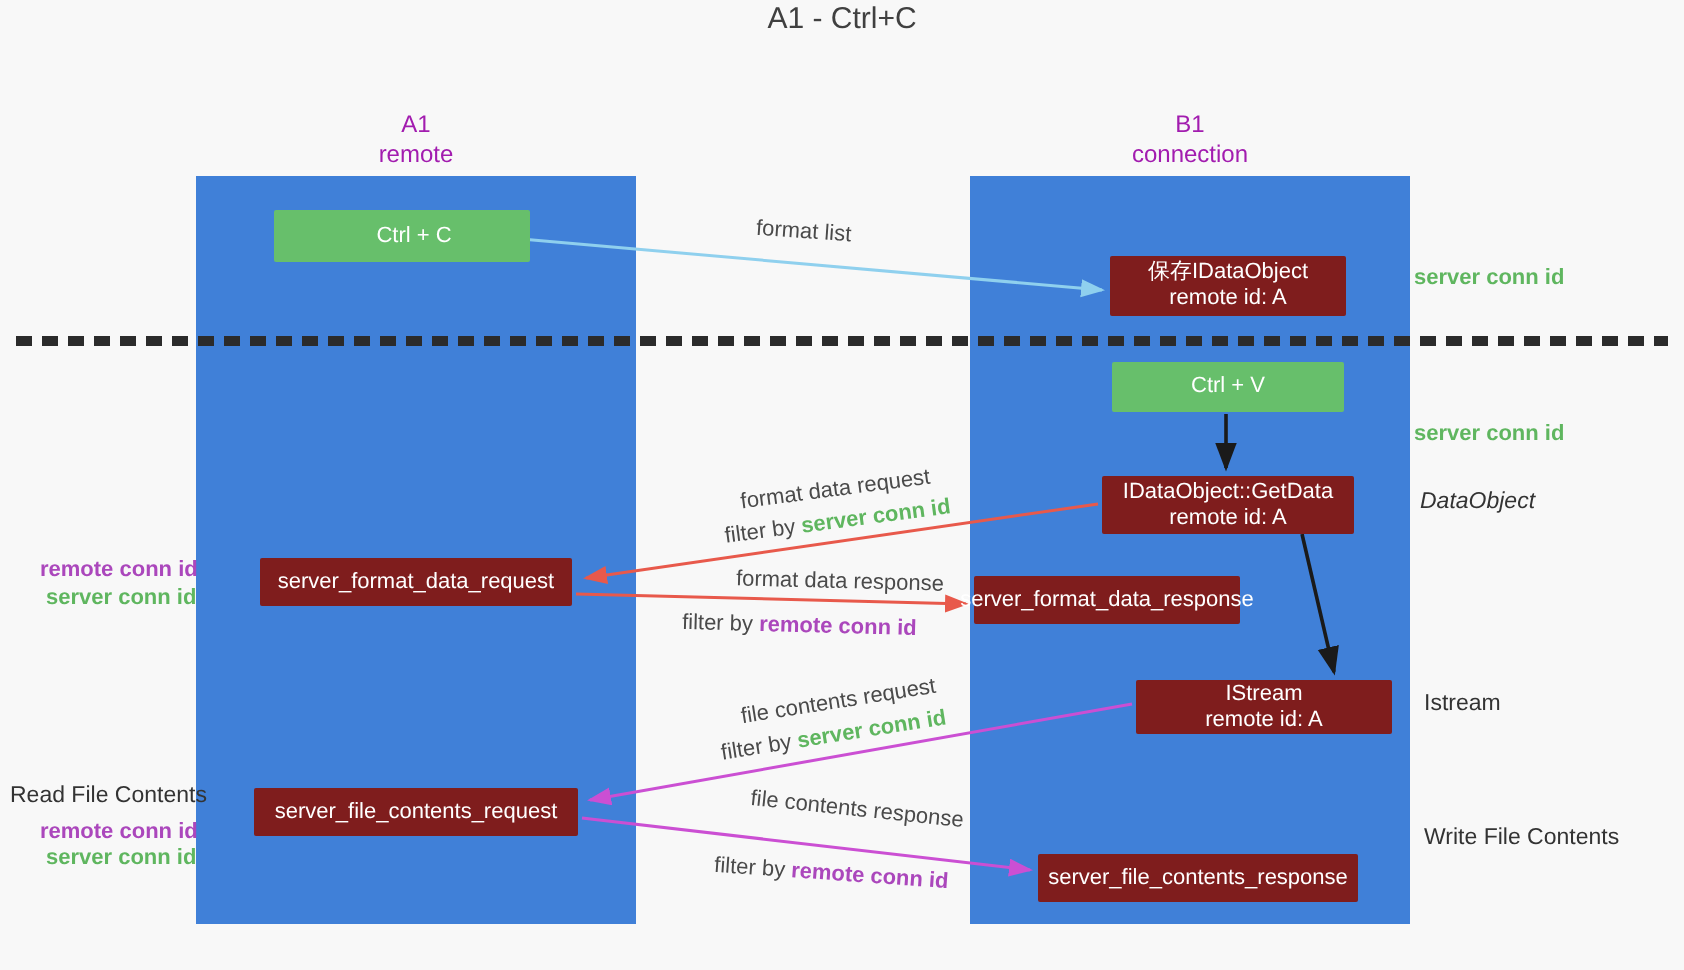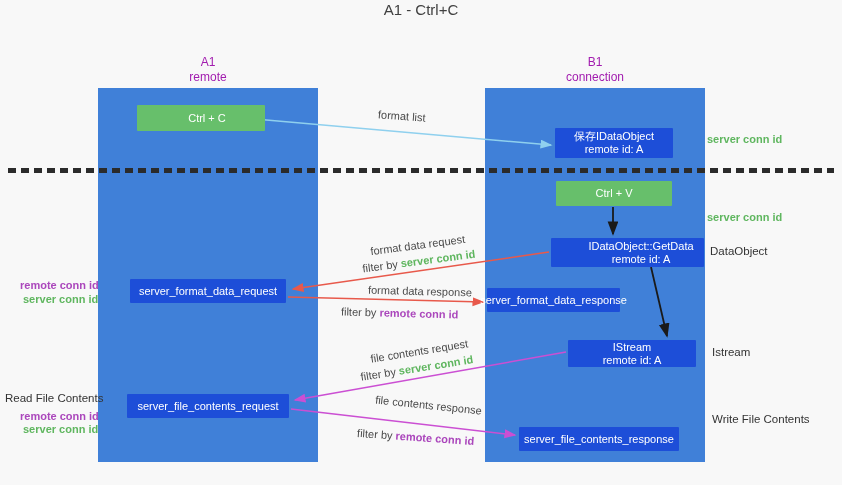--- a/index.html
+++ b/index.html
@@ -18,21 +18,21 @@
   .col-header.right{left:485px;width:220px;}
   .lifeline{position:absolute;top:88px;width:220px;height:374px;
     background:#4080d8;z-index:1;}
   .lifeline.left{left:98px;}
   .lifeline.right{left:485px;}
   .arrows{position:absolute;left:0;top:0;width:842px;height:485px;z-index:2;}
   .box{position:absolute;z-index:3;display:flex;flex-direction:column;
     align-items:center;justify-content:center;color:#fff;font-size:11px;
     line-height:13px;text-align:center;border-radius:1px;white-space:nowrap;}
   .box.green{background:#67bf6b;}
-  .box.orange{background:#1d4ed8;}
+  .box.orange{background:#7f1d1d;}
   .sep{position:absolute;left:8px;top:168px;width:826px;height:5px;z-index:3;
     background:repeating-linear-gradient(90deg,#2b2b2b 0 8px,transparent 8px 13px);}
   .lbl{position:absolute;font-size:11px;color:#4a4a4a;white-space:nowrap;z-index:3;}
   .lbl .green-t{color:#5fb65f;font-weight:700;}
   .lbl .purple-t{color:#ab47bc;font-weight:700;}
   .side{position:absolute;font-size:11px;font-weight:700;white-space:nowrap;z-index:3;}
   .side.green{color:#5fb65f;}
   .side.purple{color:#ab47bc;}
   .side.plain{color:#333;font-weight:400;font-size:11.5px;}
 </style>
@@ -89,21 +89,21 @@
 
   <div class="box orange" style="left:555px;top:128px;width:118px;height:30px;">
     <span>保存IDataObject</span>
     <span>remote id: A</span>
   </div>
 
   <div class="box green" style="left:556px;top:181px;width:116px;height:25px;">
     <span>Ctrl + V</span>
   </div>
 
-  <div class="box orange" style="left:551px;top:238px;width:126px;height:29px;padding-left:27px;">
+  <div class="box orange" style="left:551px;top:238px;width:126px;height:29px;">
     <span>IDataObject::GetData</span>
     <span>remote id: A</span>
   </div>
 
   <div class="box orange" style="left:130px;top:279px;width:156px;height:24px;">
     <span>server_format_data_request</span>
   </div>
 
   <div class="box orange" style="left:487px;top:288px;width:133px;height:24px;">
     <span>server_format_data_response</span>
@@ -143,21 +143,21 @@
   </div>
 
   <div class="lbl" style="left:375px;top:399px;transform:rotate(6deg);">file contents response</div>
   <div class="lbl" style="left:357px;top:431px;transform:rotate(4deg);">
     <span>filter by </span>
     <span class="purple-t">remote conn id</span>
   </div>
 
   <div class="side green" style="left:707px;top:133px;">server conn id</div>
   <div class="side green" style="left:707px;top:211px;">server conn id</div>
-  <div class="side plain" style="left:710px;top:245px;">DataObject</div>
+  <div class="side plain" style="left:710px;top:245px;font-style:italic;">DataObject</div>
   <div class="side plain" style="left:712px;top:346px;">Istream</div>
   <div class="side plain" style="left:712px;top:413px;">Write File Contents</div>
 
   <div class="side purple" style="left:20px;top:279px;">remote conn id</div>
   <div class="side green" style="left:23px;top:293px;">server conn id</div>
   <div class="side plain" style="left:5px;top:392px;">Read File Contents</div>
   <div class="side purple" style="left:20px;top:410px;">remote conn id</div>
   <div class="side green" style="left:23px;top:423px;">server conn id</div>
 
 </div>

